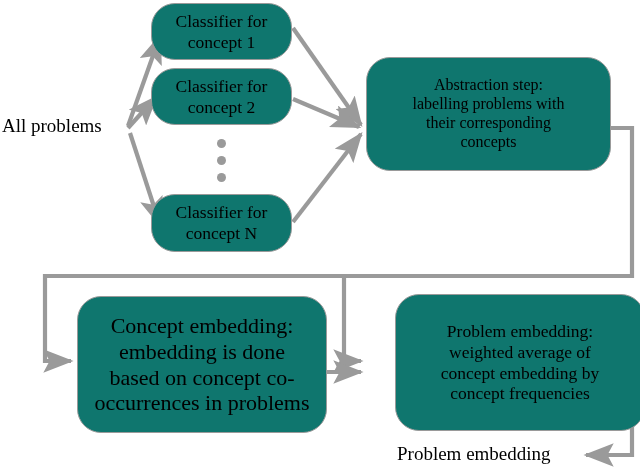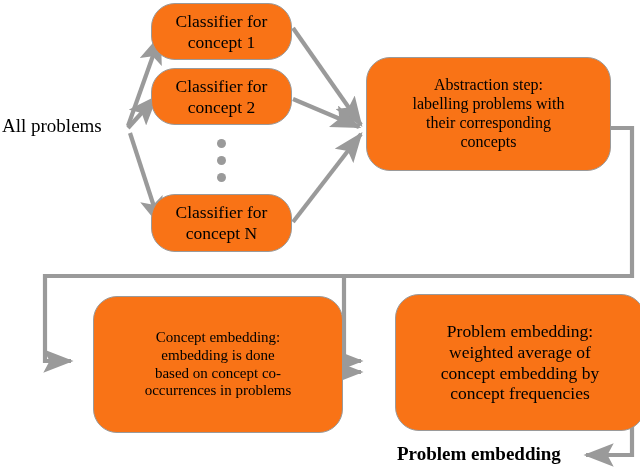--- a/index.html
+++ b/index.html
@@ -21,21 +21,21 @@
   #edge-layer {
     position: absolute;
     left: 0;
     top: 0;
     width: 640px;
     height: 471px;
   }
   .node-box {
     position: absolute;
     box-sizing: border-box;
-    background: #f97316;
+    background: #0f766e;
     border: 1.6px solid #9a9a9a;
     border-radius: 24px;
     display: flex;
     align-items: center;
     justify-content: center;
     text-align: center;
     color: #000000;
     z-index: 3;
     font-family: Liberation Serif, serif;
   }
@@ -52,28 +52,28 @@
     color: #000000;
     z-index: 3;
     white-space: nowrap;
   }
 
   
   #node-classifier-1 { left: 151px; top: 3px;   width: 141px; height: 57px; font-size: 17.5px; }
   #node-classifier-2 { left: 151px; top: 68px;  width: 141px; height: 57px; font-size: 17.5px; }
   #node-classifier-n { left: 151px; top: 194px; width: 141px; height: 58px; font-size: 17.5px; }
   #node-abstraction  { left: 366px; top: 57px;  width: 245px; height: 114px; font-size: 16px; }
-  #node-concept-embedding { left: 93px;  top: 296px; width: 250px; height: 137px; font-size: 15px; align-items: center; }
+  #node-concept-embedding { left: 77px;  top: 296px; width: 250px; height: 137px; font-size: 22px; align-items: center; }
   #node-problem-embedding { left: 367px; top: 294px; width: 250px; height: 137px; font-size: 17.5px; margin-left: 28px; }
 
   #label-all-problems {
     left: 2px; top: 115px; font-size: 19px; font-family: Liberation Serif, serif;
   }
   #label-output-problem-embedding {
-    left: 397px; top: 443px; font-size: 19px; font-weight: bold;
+    left: 397px; top: 443px; font-size: 19px;
   }
 
   .vdots {
     position: absolute;
     left: 214px;
     top: 139px;
     width: 14px;
     height: 48px;
     z-index: 3;
   }

